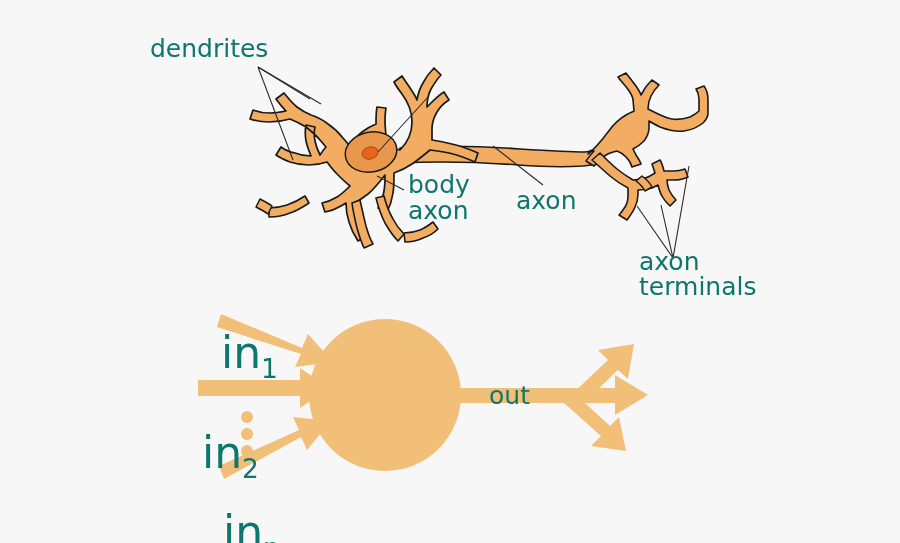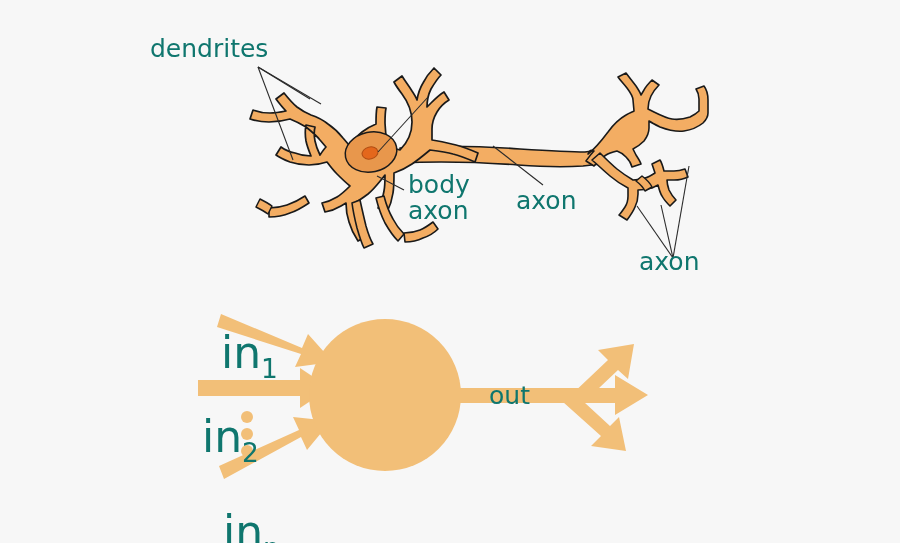--- a/index.html
+++ b/index.html
@@ -324,26 +324,27 @@
 
   <div class="lbl lbl-anat" style="left:150px; top:36px;">dendrites</div>
 
 
   <div class="lbl lbl-anat" style="left:408px; top:172px;">body</div>
   <div class="lbl lbl-anat" style="left:408px; top:198px;">axon</div>
 
   <div class="lbl lbl-anat" style="left:516px; top:188px;">axon</div>
 
   <div class="lbl lbl-anat" style="left:639px; top:249px;">axon</div>
+  <div class="lbl lbl-anat" style="left:639px; top:274px;">terminals</div>
 
   <div class="lbl lbl-sch" style="left:165px; top:284px;">
     <span>in</span><span class="sub">1</span>
   </div>
 
-  <div class="lbl lbl-sch" style="left:146px; top:368px;">
+  <div class="lbl lbl-sch" style="left:146px; top:384px;">
     <span>in</span><span class="sub">2</span>
   </div>
 
   <div class="lbl lbl-sch" style="left:167px; top:463px;">
     <span>in</span><span class="sub">n</span>
   </div>
 
   <div class="lbl lbl-out" style="left:489px; top:383px;">out</div>
 
 </div>

